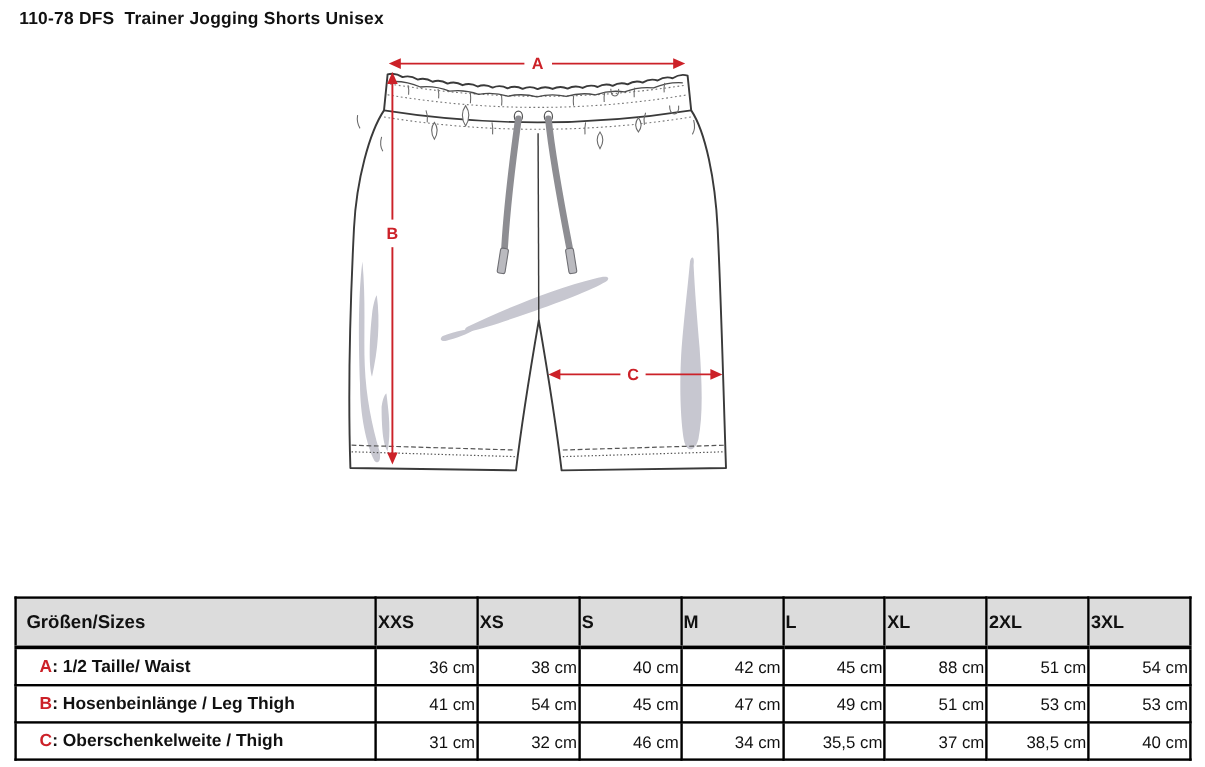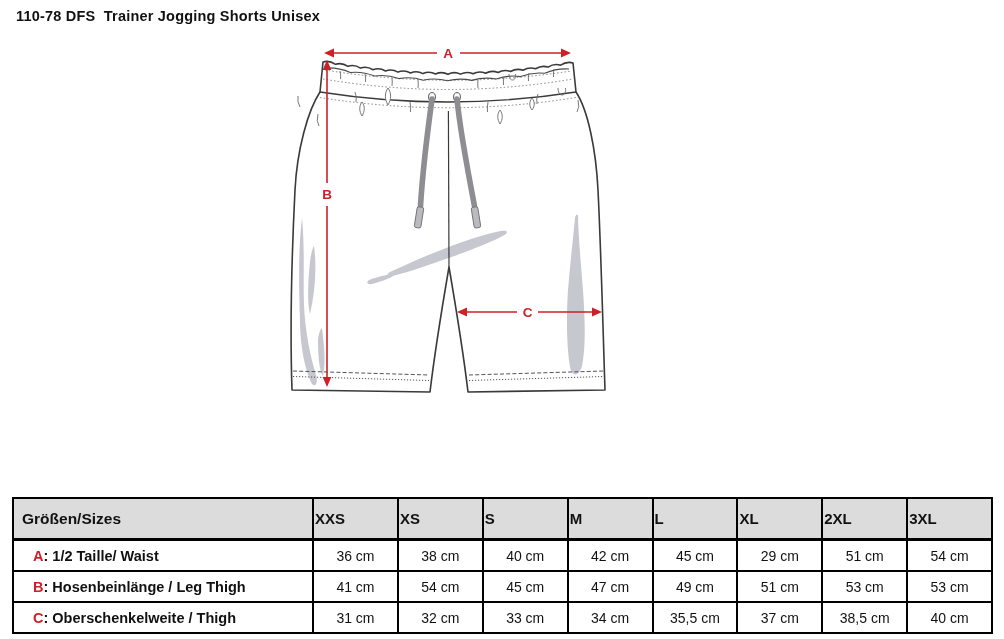--- a/index.html
+++ b/index.html
@@ -9,21 +9,21 @@
          white-space:pre;letter-spacing:.2px;}
   .figure{position:absolute;left:270px;top:40px;width:360px;height:390px;}
   .figure svg{display:block;width:100%;height:100%;}
 
   table.size-table{position:absolute;left:12px;top:497px;width:981px;border-collapse:collapse;
         table-layout:fixed;color:#111;}
   .size-table th,.size-table td{border:2px solid #000;overflow:hidden;white-space:nowrap;margin-left:25px;}
   .size-table thead th{background:#dcdcdc;height:37px;font-size:15px;font-weight:bold;
         text-align:left;border-bottom:3px solid #000;}
   .size-table thead th.corner{text-align:left;padding-left:8px;font-size:15.5px;}
-  .size-table tbody td{height:27px;font-size:14px;text-align:center;font-weight:normal;background:#fff;}
+  .size-table tbody td{height:27px;font-size:14px;text-align:right;font-weight:normal;background:#fff;}
   .size-table tbody td.rowlabel{text-align:left;padding-left:19px;font-weight:bold;font-size:14.5px;}
   .key{color:#cc2128;}
 </style>
 </head>
 <body>
 
 <div id="page">
 
   <div class="title">110-78 DFS  Trainer Jogging Shorts Unisex</div>
 
@@ -162,40 +162,40 @@
       </tr>
     </thead>
     <tbody>
       <tr>
         <td class="rowlabel"><span class="key">A</span><span>: 1/2 Taille/ Waist</span></td>
         <td>36 cm</td>
         <td>38 cm</td>
         <td>40 cm</td>
         <td>42 cm</td>
         <td>45 cm</td>
-        <td>29 cm</td>
+        <td>88 cm</td>
         <td>51 cm</td>
         <td>54 cm</td>
       </tr>
       <tr>
         <td class="rowlabel"><span class="key">B</span><span>: Hosenbeinlänge / Leg Thigh</span></td>
         <td>41 cm</td>
         <td>54 cm</td>
         <td>45 cm</td>
         <td>47 cm</td>
         <td>49 cm</td>
         <td>51 cm</td>
         <td>53 cm</td>
         <td>53 cm</td>
       </tr>
       <tr>
         <td class="rowlabel"><span class="key">C</span><span>: Oberschenkelweite / Thigh</span></td>
         <td>31 cm</td>
         <td>32 cm</td>
-        <td>33 cm</td>
+        <td>46 cm</td>
         <td>34 cm</td>
         <td>35,5 cm</td>
         <td>37 cm</td>
         <td>38,5 cm</td>
         <td>40 cm</td>
       </tr>
     </tbody>
   </table>
 </div>
 

